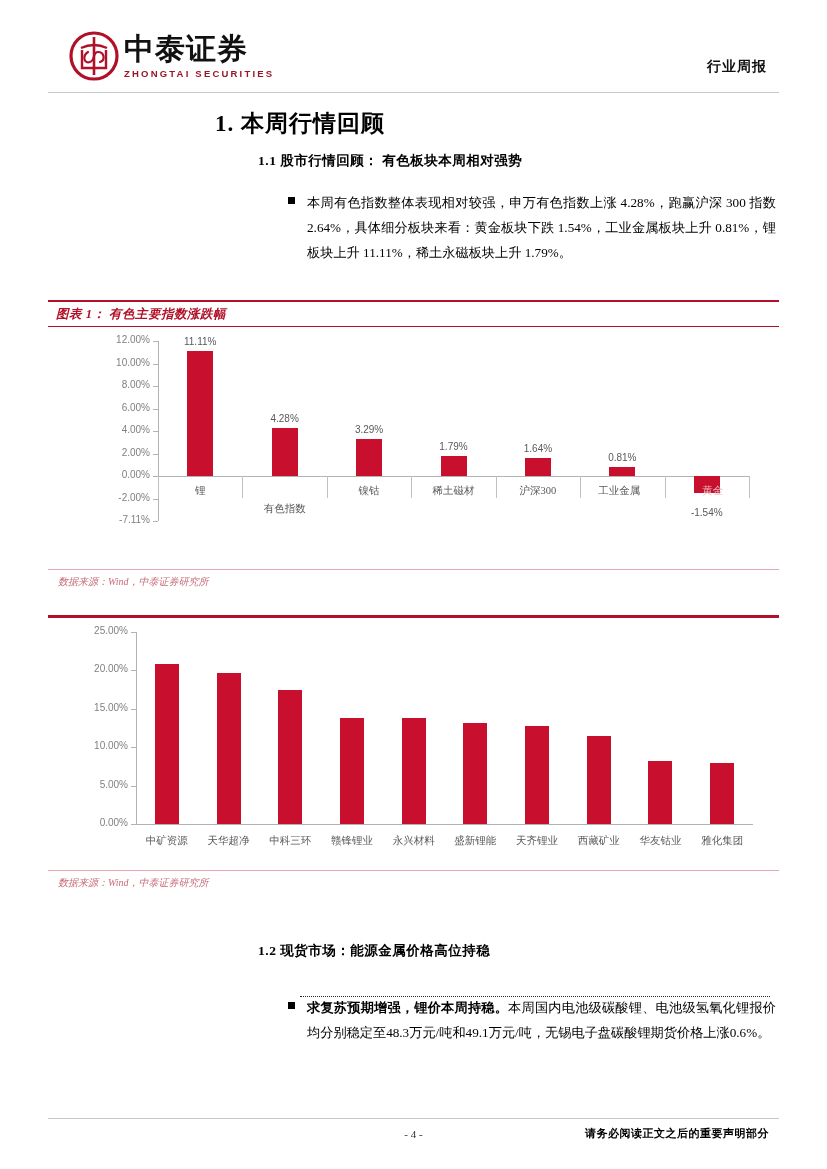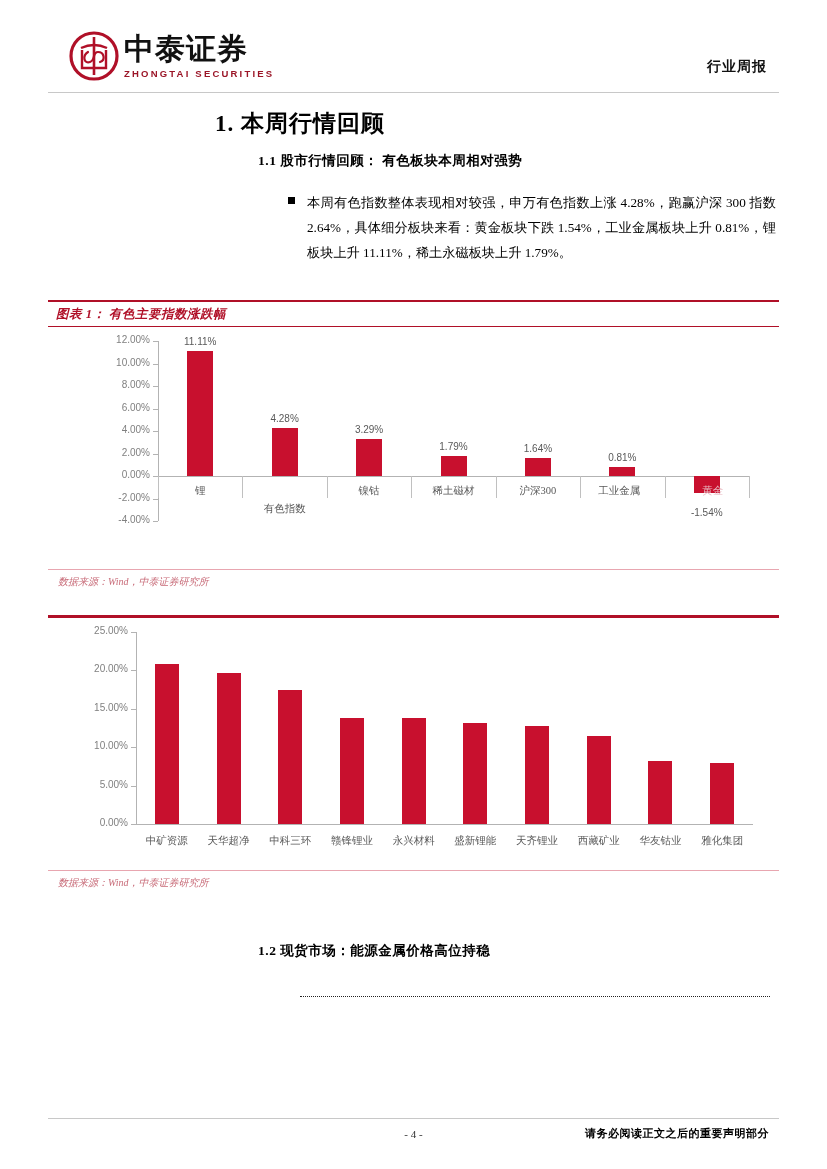--- a/index.html
+++ b/index.html
@@ -170,21 +170,21 @@
           <div class="ylab" style="left: 48px; top: 74.5px;">6.00%</div>
           <div class="ytick" style="left: 105px; top: 104px;"></div>
           <div class="ylab" style="left: 48px; top: 97px;">4.00%</div>
           <div class="ytick" style="left: 105px; top: 126.5px;"></div>
           <div class="ylab" style="left: 48px; top: 119.5px;">2.00%</div>
           <div class="ytick" style="left: 105px; top: 149px;"></div>
           <div class="ylab" style="left: 48px; top: 142px;">0.00%</div>
           <div class="ytick" style="left: 105px; top: 171.5px;"></div>
           <div class="ylab" style="left: 48px; top: 164.5px;">-2.00%</div>
           <div class="ytick" style="left: 105px; top: 194px;"></div>
-          <div class="ylab" style="left: 48px; top: 187px;">-4.00%</div>
+          <div class="ylab" style="left: 48px; top: 187px;">-7.11%</div>
           <div class="xaxis-line" style="left: 110px; width: 591px; top: 149px;"></div>
           <div class="bar" style="left: 139.214px; top: 24.0125px; width: 26px; height: 124.987px;"></div>
           <div class="xtick" style="left: 110px; top: 149px; height: 22px;"></div>
           <div class="blabel" style="left: 117.214px; width: 70px; top: 9.0125px;">11.11%</div>
           <div class="xcat" style="left: 110px; width: 84.4286px; top: 157px;">锂</div>
           <div class="bar" style="left: 223.643px; top: 100.85px; width: 26px; height: 48.15px;"></div>
           <div class="xtick" style="left: 194.429px; top: 149px; height: 22px;"></div>
           <div class="blabel" style="left: 201.643px; width: 70px; top: 85.85px;">4.28%</div>
           <div class="xcat" style="left: 194.429px; width: 84.4286px; top: 155px; margin-top: 20px;">有色指数</div>
           <div class="bar" style="left: 308.071px; top: 111.987px; width: 26px; height: 37.0125px;"></div>
@@ -254,19 +254,25 @@
           <div class="bar" style="left: 662.15px; top: 145.328px; width: 24px; height: 60.672px;"></div>
           <div class="xcat" style="left: 643.3px; width: 61.7px; top: 216px;">雅化集团</div>
         </div>
     </div>
     <div class="fig-srcline"></div>
     <div class="fig-source">数据来源：Wind，中泰证券研究所</div>
   </div>
 
   <div class="subsec-title2">1.2 现货市场：能源金属价格高位持稳</div>
 
+  <div class="bullet-block2">
+    <div class="bullet-sq"></div>
+    <div class="bullet-text2">
+      <b>求复苏预期增强，锂价本周持稳。</b><span>本周国内电池级碳酸锂、电池级氢氧化锂报价均分别稳定至48.3万元/吨和49.1万元/吨，无锡电子盘碳酸锂期货价格上涨0.6%。</span>
+    </div>
+  </div>
   <div class="dotted-lead"></div>
 
   <div class="footer-rule"></div>
   <div class="page-num">- 4 -</div>
   <div class="footer-note">请务必阅读正文之后的重要声明部分</div>
 
 </div>
 
 </body></html>

